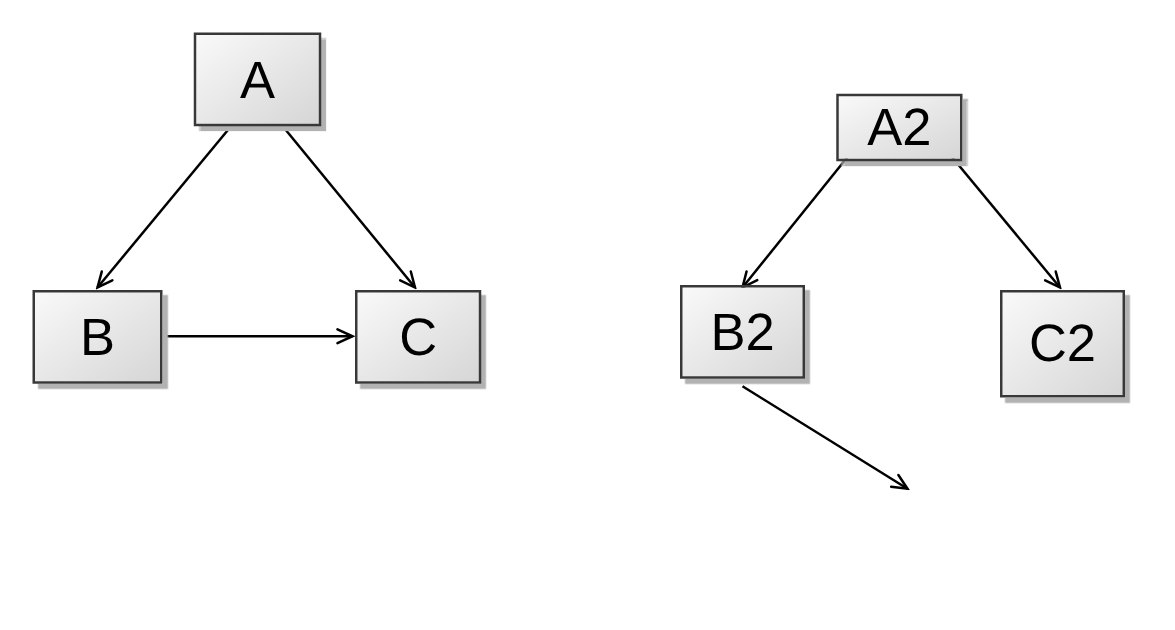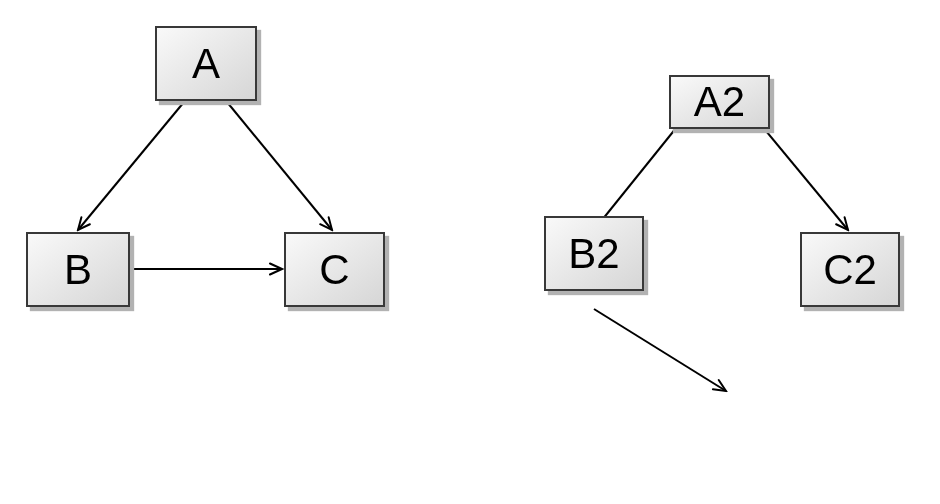--- a/index.html
+++ b/index.html
@@ -78,19 +78,19 @@
     </div>
     <div class="node" style="left: 26px; top: 232px; width: 104px; height: 75px;">
       <span class="node-label">B</span>
     </div>
     <div class="node" style="left: 284px; top: 232px; width: 101px; height: 75px;">
       <span class="node-label">C</span>
     </div>
     <div class="node" style="left: 669px; top: 27px; width: 101px; height: 54px; margin-top: 48px;">
       <span class="node-label">A2</span>
     </div>
-    <div class="node" style="left: 544px; top: 216px; width: 100px; height: 75px;">
+    <div class="node" style="left: 544px; top: 228px; width: 100px; height: 75px;">
       <span class="node-label">B2</span>
     </div>
-    <div class="node" style="left: 800px; top: 232px; width: 100px; height: 75px; align-items: center;">
+    <div class="node" style="left: 800px; top: 232px; width: 100px; height: 86px; align-items: center;">
       <span class="node-label">C2</span>
     </div>
   </div>
 
 </body></html>

